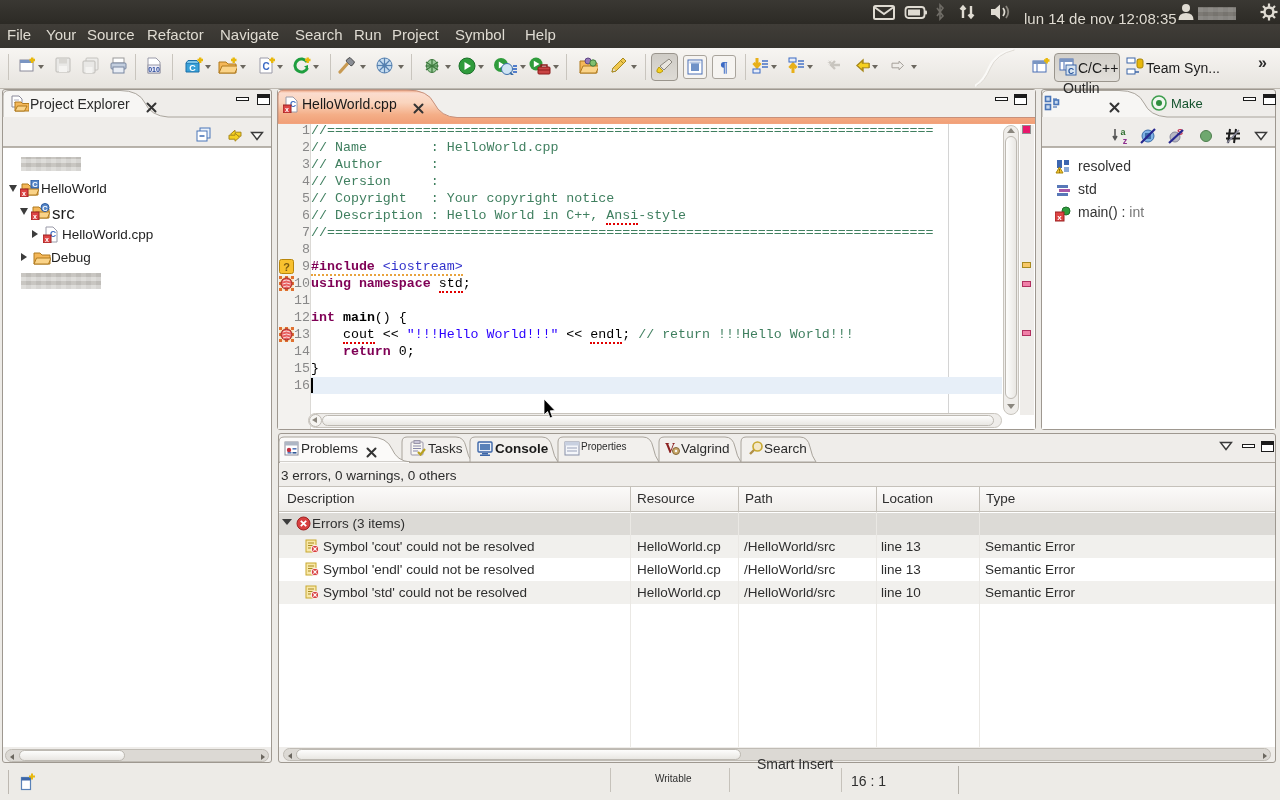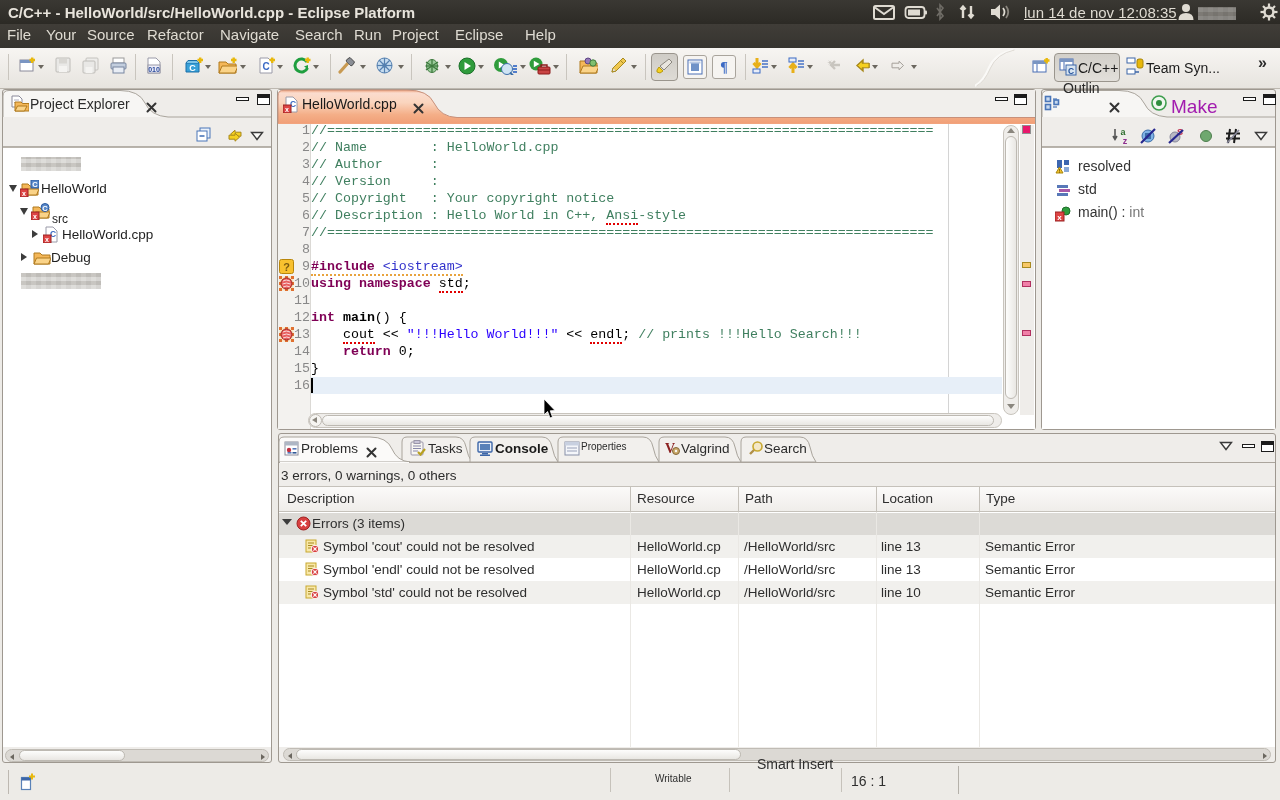--- a/index.html
+++ b/index.html
@@ -37,21 +37,20 @@
 .minbtn { position:absolute; width:13px; height:4px; border:1px solid #1c1c1c; background:#fdfdfd; }
 .maxbtn { position:absolute; width:13px; height:11px; border:1px solid #1c1c1c; background:#fff; }
 .maxbtn:before { content:""; position:absolute; left:0; top:0; width:100%; height:3px; background:#1c1c1c; }
 .scrollh { position:absolute; height:13px; background:#DCD9D4; border:1px solid #C0BCB5; border-radius:7px; }
 .scrollh .thumb { position:absolute; top:0px; height:11px; background:linear-gradient(#FDFDFC,#E9E7E3); border:1px solid #BDB9B2; border-radius:6px; }
 </style>
 </head>
 <body>
 
 <div id="titlebar">
-  <div class="title">C/C++ - HelloWorld/src/HelloWorld.cpp - Eclipse Platform</div>
   <div id="indicators">
   <svg style="left:872px" width="24" height="24" viewBox="0 0 24 24">
         <rect x="2" y="6" width="20" height="13" rx="1.5" fill="none" stroke="#DFDBD2" stroke-width="2"></rect>
         <path d="M3 7.5 L12 14 L21 7.5" fill="none" stroke="#DFDBD2" stroke-width="2"></path>
       </svg>
   <svg style="left:904px" width="24" height="24" viewBox="0 0 24 24">
         <rect x="1.5" y="7" width="19" height="11" rx="3" fill="none" stroke="#DFDBD2" stroke-width="1.8"></rect>
         <rect x="4" y="9.5" width="12" height="6" fill="#DFDBD2"></rect>
         <rect x="20.8" y="10.5" width="2.2" height="4" rx="1" fill="#DFDBD2"></rect>
       </svg>
@@ -78,34 +77,34 @@
           <line x1="11" y1="17" x2="11" y2="20.5"></line>
           <line x1="2.5" y1="12" x2="6" y2="12"></line>
           <line x1="16" y1="12" x2="19.5" y2="12"></line>
           <line x1="5" y1="6" x2="7.5" y2="8.5"></line>
           <line x1="14.5" y1="15.5" x2="17" y2="18"></line>
           <line x1="17" y1="6" x2="14.5" y2="8.5"></line>
           <line x1="7.5" y1="15.5" x2="5" y2="18"></line>
         </g>
       </svg>
   </div>
-  <span style="position:absolute;left:1024px;top:4px;font-size:15px;color:#DFDBD2;text-decoration:underline;">lun 14 de nov 12:08:35</span>
+  <span style="position:absolute;left:1024px;top:10px;font-size:15px;color:#DFDBD2;text-decoration:underline;">lun 14 de nov 12:08:35</span>
   <div class="blur" style="left:1198px;top:7px;width:38px;height:13px;opacity:.55;"></div>
 </div>
 
 <div id="menubar">
   <span style="left:7px">File</span>
     <span style="left:46px">Your</span>
     <span style="left:87px">Source</span>
   <span style="left:147px">Refactor</span>
     <span style="left:220px">Navigate</span>
     <span style="left:295px">Search</span>
   <span style="left:354px">Run</span>
     <span style="left:392px">Project</span>
-    <span style="left:455px">Eclipse</span>
+    <span style="left:455px">Symbol</span>
   <span style="left:525px">Help</span>
 </div>
 
 <div id="toolbar">
 <div class="tsep" style="left:8px"></div>
 <svg class="ticon" style="left:19px" width="17" height="17">
       <rect x="1" y="3" width="13" height="11" fill="#fff" stroke="#8a8a9a"></rect>
       <rect x="1" y="3" width="13" height="3" fill="#7A95C2"></rect>
       <path d="M10.5 3 h5.5 M13.2 0.5 v5.5" stroke="#E8B80C" stroke-width="2.4"></path>
     </svg>
@@ -357,21 +356,21 @@
       <path d="M1 2 L9 2 L5 9 z" fill="#3c3c3c"></path>
     </svg>
   <svg class="abs" style="left:31px;top:203px;" width="19" height="17">
       <path d="M2 4 h6 l2 2 h8 v9 h-16 z" fill="#F4B759" stroke="#B07A1E"></path>
       <path d="M2 15 l2.5 -6 h14.5 l-2.5 6 z" fill="#FAD388" stroke="#B07A1E"></path>
       <circle cx="14" cy="4.5" r="4" fill="#5A89C8" stroke="#2B5AA0"></circle>
       <text x="14" y="7.5" font-size="7.5" font-weight="bold" fill="#fff" text-anchor="middle" font-family="Liberation Sans">C</text>
       <rect x="0" y="9" width="8" height="8" fill="#D44" stroke="#922"></rect>
       <text x="4" y="15.5" font-size="7" font-weight="bold" fill="#fff" text-anchor="middle" font-family="Liberation Sans">x</text>
     </svg>
-  <span class="abs" style="left:52px;top:212px;font-size:12px;color:#1e1e1e;">src</span>
+  <span class="abs" style="left:52px;top:204px;font-size:17px;color:#1e1e1e;">src</span>
   <svg class="abs" style="left:30px;top:229px;" width="9" height="10">
       <path d="M2 1 L8 5 L2 9 z" fill="#3c3c3c"></path>
     </svg>
   <svg class="abs" style="left:43px;top:226px;" width="16" height="17">
       <path d="M3 1 h7 l4 4 v11 h-11 z" fill="#fff" stroke="#9a9aa8"></path>
       <text x="10" y="11" font-size="8.5" font-weight="bold" fill="#3B6AC4" text-anchor="middle" font-family="Liberation Sans">C</text>
       <rect x="0" y="9" width="8" height="8" fill="#D44" stroke="#922"></rect>
       <text x="4" y="15.5" font-size="7" font-weight="bold" fill="#fff" text-anchor="middle" font-family="Liberation Sans">x</text>
     </svg>
   <span class="abs" style="left:62px;top:227px;font-size:13.5px;color:#1e1e1e;">HelloWorld.cpp</span>
@@ -446,21 +445,21 @@
 <span class="cm">// Author      :</span>
 <span class="cm">// Version     :</span>
 <span class="cm">// Copyright   : Your copyright notice</span>
 <span class="cm">// Description : Hello World in C++, <span class="sqr">Ansi</span>-style</span>
 <span class="cm">//============================================================================</span>
 
 <span class="sqo"><span class="kw">#include</span> <span class="inc">&lt;iostream&gt;</span></span>
 <span class="kw">using namespace</span> <span class="sqr">std</span>;
 
 <span class="kw">int</span> <b>main</b>() {
-    <span class="sqr">cout</span> &lt;&lt; <span class="st">"!!!Hello World!!!"</span> &lt;&lt; <span class="sqr">endl</span>; <span class="cm">// prints !!!Hello Search!!!</span>
+    <span class="sqr">cout</span> &lt;&lt; <span class="st">"!!!Hello World!!!"</span> &lt;&lt; <span class="sqr">endl</span>; <span class="cm">// return !!!Hello World!!!</span>
     <span class="kw">return</span> 0;
 }
 </pre>
 
   <svg class="abs" style="left:279px;top:259px;" width="15" height="15">
       <rect x="0.5" y="0.5" width="14" height="14" rx="2" fill="#F8C12F" stroke="#B8860B"></rect>
       <text x="7.5" y="11.5" font-size="11" font-weight="bold" fill="#7B5B10" text-anchor="middle" font-family="Liberation Sans">?</text>
     </svg>
   <svg class="abs" style="left:279px;top:276px;" width="15" height="15">
       <rect x="0.5" y="0.5" width="14" height="14" fill="#F6E3C0"></rect>
@@ -544,21 +543,21 @@
       </g>
     </svg>
   <span class="abs" style="left:1063px;top:80px;font-size:14px;color:#2b2b2b;">Outlin</span>
   <span class="abs" style="left:1109px;top:99px;"><svg width="11" height="11" viewBox="0 0 11 11">
         <path d="M1.5 1.5 L9.5 9.5 M9.5 1.5 L1.5 9.5" stroke="#333" stroke-width="2" stroke-linecap="round"></path>
       </svg></span>
   <svg class="abs" style="left:1151px;top:95px;" width="17" height="17">
       <circle cx="8" cy="8" r="7" fill="#EFF7EF" stroke="#3E9E4E" stroke-width="1.6"></circle>
       <circle cx="8" cy="8" r="3" fill="#2E8E3E"></circle>
     </svg>
-  <span class="abs" style="left:1171px;top:96px;font-size:19px;color:#a21caf;">Make</span>
+  <span class="abs" style="left:1171px;top:96px;font-size:13px;color:#14532d;">Make</span>
   <div class="minbtn" style="left:1243px;top:97px;"></div>
   <div class="maxbtn" style="left:1263px;top:94px;"></div>
 
   <svg class="abs" style="left:1112px;top:127px;" width="18" height="18">
       <path d="M3 2 v10 M1 9 L3 12.5 L5 9" fill="none" stroke="#555" stroke-width="1.6"></path>
       <text x="11" y="8" font-size="9" font-weight="bold" fill="#2E6E2E" text-anchor="middle" font-family="Liberation Sans">a</text>
       <text x="13" y="17" font-size="9" font-weight="bold" fill="#8E2E8E" text-anchor="middle" font-family="Liberation Sans">z</text>
     </svg>
   <svg class="abs" style="left:1139px;top:127px;" width="18" height="18">
       <circle cx="9" cy="9" r="6" fill="#7FB2E5" stroke="#3C6EA8"></circle>

